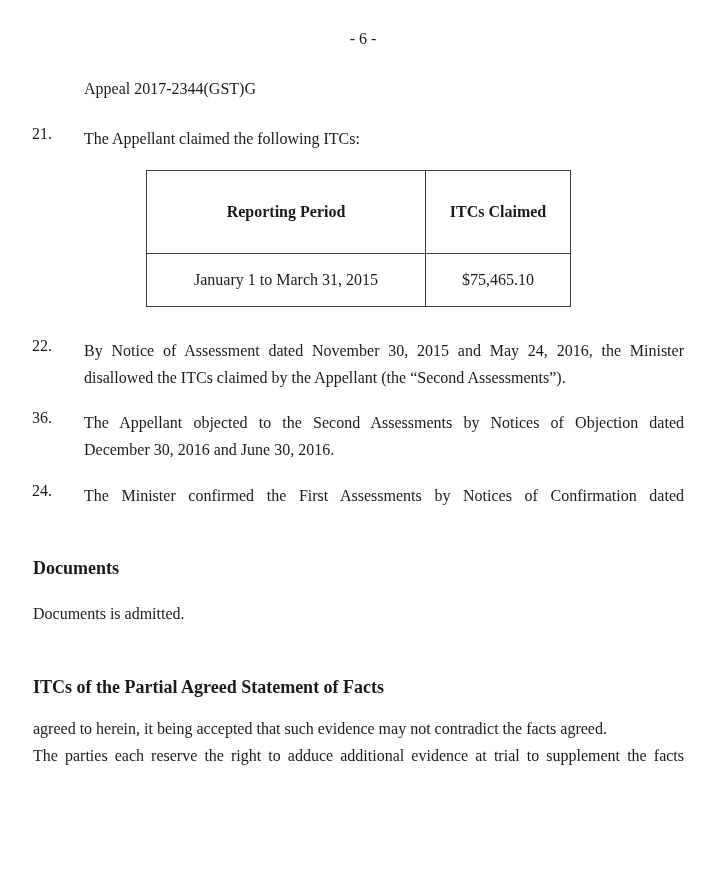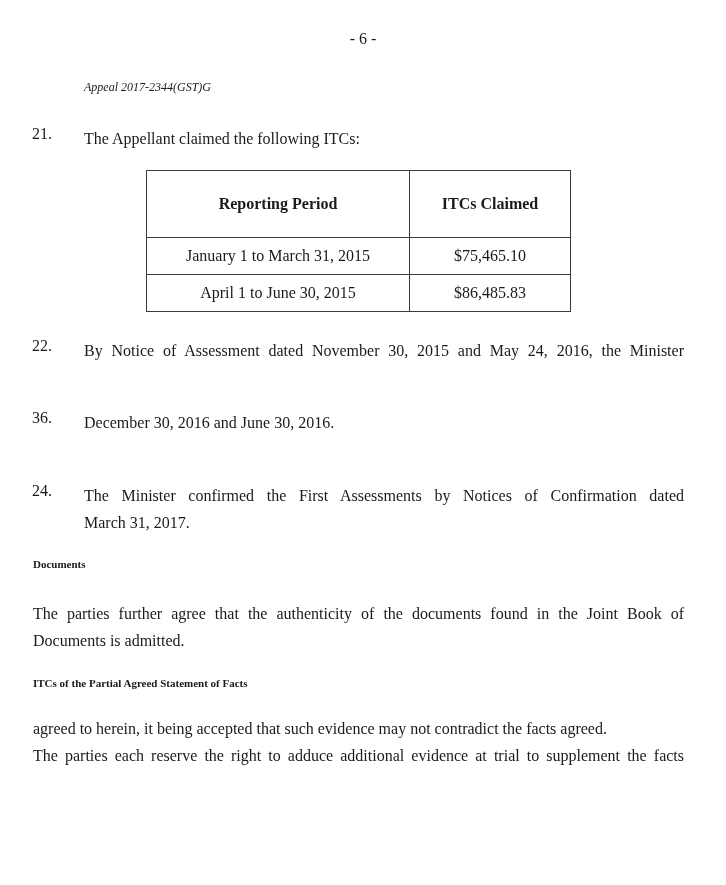--- a/index.html
+++ b/index.html
@@ -4,35 +4,35 @@
   <style>
     html, body { margin: 0; padding: 0; background: #ffffff; }
     body {
       width: 726px; height: 885px; position: relative; overflow: hidden;
       font-family: "Liberation Serif", "DejaVu Serif", serif;
       color: #1a1a1a;
       font-size: 16px;
     }
     .abs { position: absolute; }
     .page-num { top: 30px; left: 0; width: 726px; text-align: center; font-size: 16px; }
-    .appeal { top: 80px; left: 84px; font-style: italic; font-size: 12px; }
+    .appeal { top: 80px; left: 84px; font-size: 16px; }
     .para { position: absolute; left: 0; width: 726px; }
     .para .num { position: absolute; left: 32px; }
     .para .text { position: absolute; left: 84px; width: 600px; line-height: 27px; text-align: justify; text-align-last: left; }
     .text-line { display: block; text-align: justify; text-align-last: justify; }
     .text-line.last { text-align-last: left; font-family: Liberation Serif, serif; }
     .itc-table {
       position: absolute; top: 170px; left: 146px; width: 425px;
       border-collapse: collapse; font-size: 16px;
     }
-    .itc-table th, .itc-table td { border: 1px solid #3a3a3a; text-align: center; padding: 4px; }
+    .itc-table th, .itc-table td { border: 1px solid #3a3a3a; text-align: center; padding: 12px; }
     .itc-table th { height: 58px; font-weight: bold; }
     .itc-table td { height: 28px; }
     .itc-table .col1 { width: 254px; }
-    .heading { position: absolute; left: 33px; font-weight: bold; font-size: 11px; }
+    .heading { position: absolute; left: 33px; font-weight: bold; font-size: 18px; }
     .block { position: absolute; left: 33px; width: 651px; line-height: 27px; }
   </style>
 </head>
 <body>
 
 <div class="abs page-num">- 6 -</div>
 <div class="abs appeal">Appeal 2017-2344(GST)G</div>
 
 <div class="para" style="top:125px;">
   <span class="num">21.</span>
@@ -46,52 +46,48 @@
     <tr>
       <th class="col1">Reporting Period</th>
       <th>ITCs Claimed</th>
     </tr>
   </thead>
   <tbody>
     <tr>
       <td>January 1 to March 31, 2015</td>
       <td>$75,465.10</td>
     </tr>
-    <tr>
-      <td>April 1 to June 30, 2015</td>
-      <td>$86,485.83</td>
-    </tr>
   </tbody>
 </table>
 
 <div class="para" style="top:337px;">
   <span class="num">22.</span>
   <div class="text">
     <span class="text-line">By Notice of Assessment dated November 30, 2015 and May 24, 2016, the Minister</span>
+    <span class="text-line last">disallowed the ITCs claimed by the Appellant (the “Second Assessments”).</span>
   </div>
 </div>
 
 <div class="para" style="top:409px;">
   <span class="num">36.</span>
   <div class="text">
+    <span class="text-line">The Appellant objected to the Second Assessments by Notices of Objection dated</span>
     <span class="text-line last">December 30, 2016 and June 30, 2016.</span>
   </div>
 </div>
 
 <div class="para" style="top:482px;">
   <span class="num">24.</span>
   <div class="text">
     <span class="text-line">The Minister confirmed the First Assessments by Notices of Confirmation dated</span>
-    <span class="text-line last">March 31, 2017.</span>
   </div>
 </div>
 
 <div class="heading" style="top:558px;">Documents</div>
 <div class="block" style="top:600px;">
-  <span class="text-line">The parties further agree that the authenticity of the documents found in the Joint Book of</span>
   <span class="text-line last">Documents is admitted.</span>
 </div>
 
 <div class="heading" style="top:677px;">ITCs of the Partial Agreed Statement of Facts</div>
 <div class="block" style="top:715px;">
   <span class="text-line last">agreed to herein, it being accepted that such evidence may not contradict the facts agreed.</span>
   <span class="text-line">The parties each reserve the right to adduce additional evidence at trial to supplement the facts</span>
 </div>
 
 </body></html>

